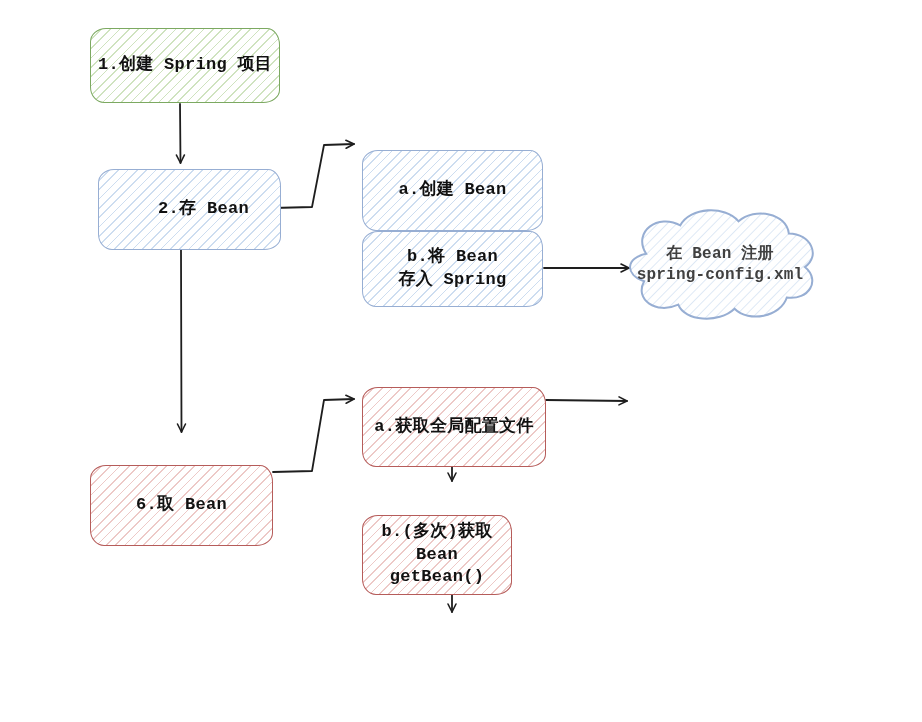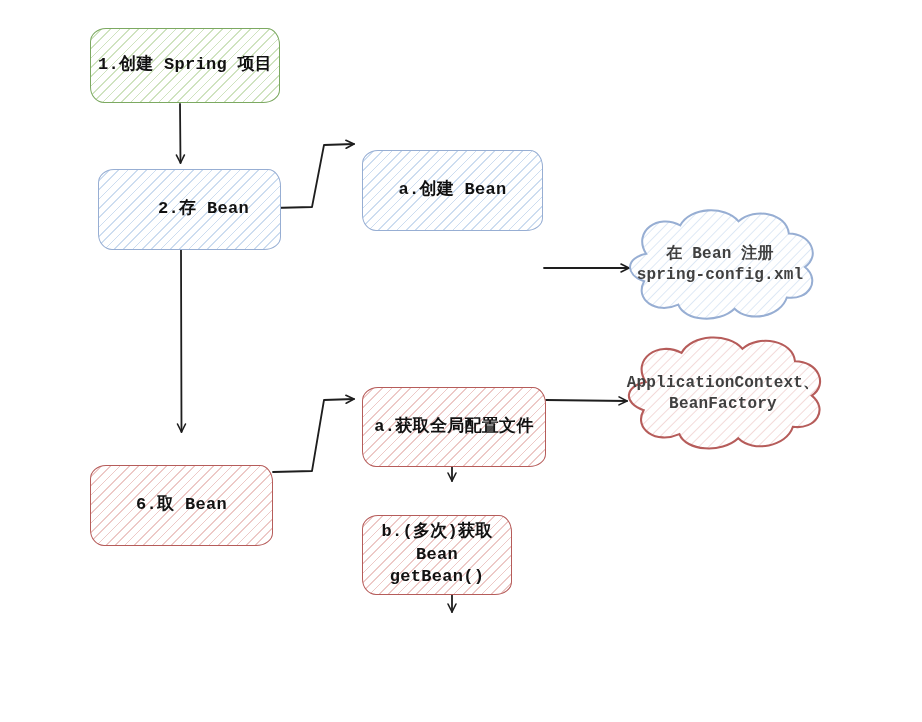--- a/index.html
+++ b/index.html
@@ -104,20 +104,24 @@
   </div>
 
   <div class="node blue" style="left:98px; top:169px; width:183px; height:81px;padding-left:28px;">
     <span>2.存 Bean</span>
   </div>
 
   <div class="node blue" style="left:362px; top:102px; width:181px; height:81px;margin-top:48px;">
     <span>a.创建 Bean</span>
   </div>
 
+  <div class="node blue" style="left:362px; top:231px; width:181px; height:76px;">
+    <span>b.将 Bean
+存入 Spring</span>
+  </div>
 
   <div class="node red" style="left:90px; top:436px; width:183px; height:81px;">
     <span>6.取 Bean</span>
   </div>
 
   <div class="node red" style="left:362px; top:358px; width:184px; height:80px;">
     <span>a.获取全局配置文件</span>
   </div>
 
   <div class="node red" style="left:362px; top:486px; width:150px; height:80px;">
@@ -134,28 +138,14 @@
         </pattern>
       </defs>
       <path d="M 34,50 C 20,28 46,10 68,22 C 78,4 112,2 126,18 C 142,4 174,10 176,30
                C 198,30 208,52 192,63 C 208,76 196,96 174,93 C 168,112 136,118 122,104
                C 106,119 72,116 66,100 C 44,110 22,95 32,77 C 12,70 14,54 34,50 Z" fill="url(#hatch-blue)" stroke="#97aed3" stroke-width="2"></path>
     </svg>
     <div class="cloud-label">在 Bean 注册
 spring-config.xml</div>
   </div>
 
-  <div class="cloud" style="left:610px; top:330px; width:226px; height:127px;">
-    <svg width="226" height="127" viewBox="0 0 215 122" preserveAspectRatio="none">
-      <defs>
-        <pattern id="hatch-red" width="6.6" height="6.6" patternUnits="userSpaceOnUse" patternTransform="rotate(45)">
-          <line x1="0" y1="0" x2="0" y2="6.6" stroke="#edc9c7" stroke-width="1.3"></line>
-        </pattern>
-      </defs>
-      <path d="M 34,50 C 20,28 46,10 68,22 C 78,4 112,2 126,18 C 142,4 174,10 176,30
-               C 198,30 208,52 192,63 C 208,76 196,96 174,93 C 168,112 136,118 122,104
-               C 106,119 72,116 66,100 C 44,110 22,95 32,77 C 12,70 14,54 34,50 Z" fill="url(#hatch-red)" stroke="#b65c5a" stroke-width="2"></path>
-    </svg>
-    <div class="cloud-label">ApplicationContext、
-BeanFactory</div>
-  </div>
 
 </div>
 
 </body></html>

